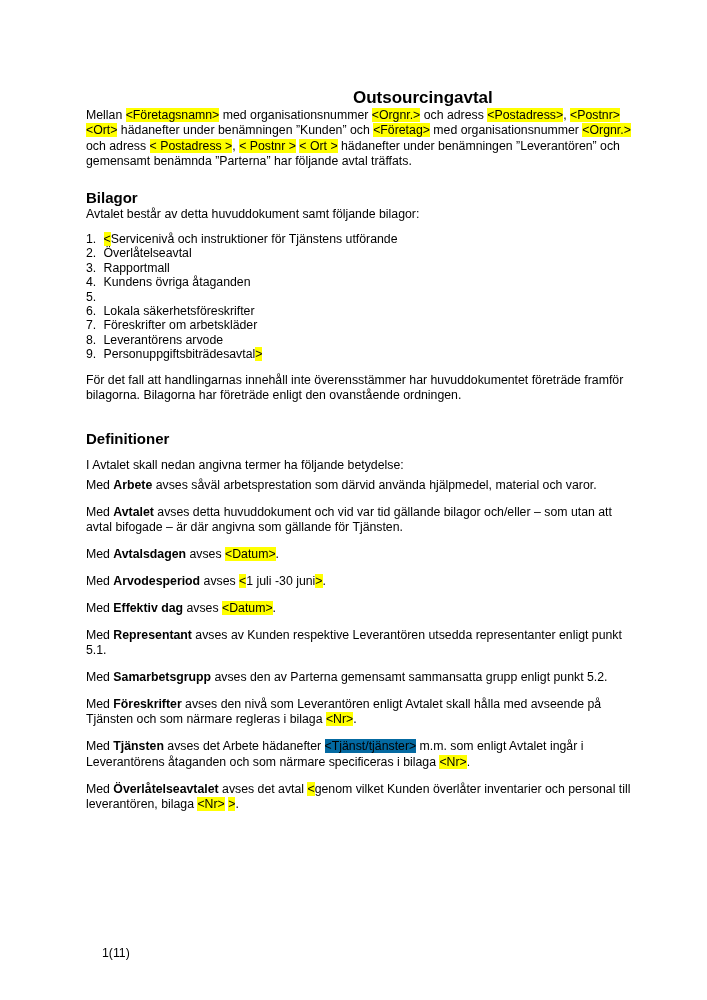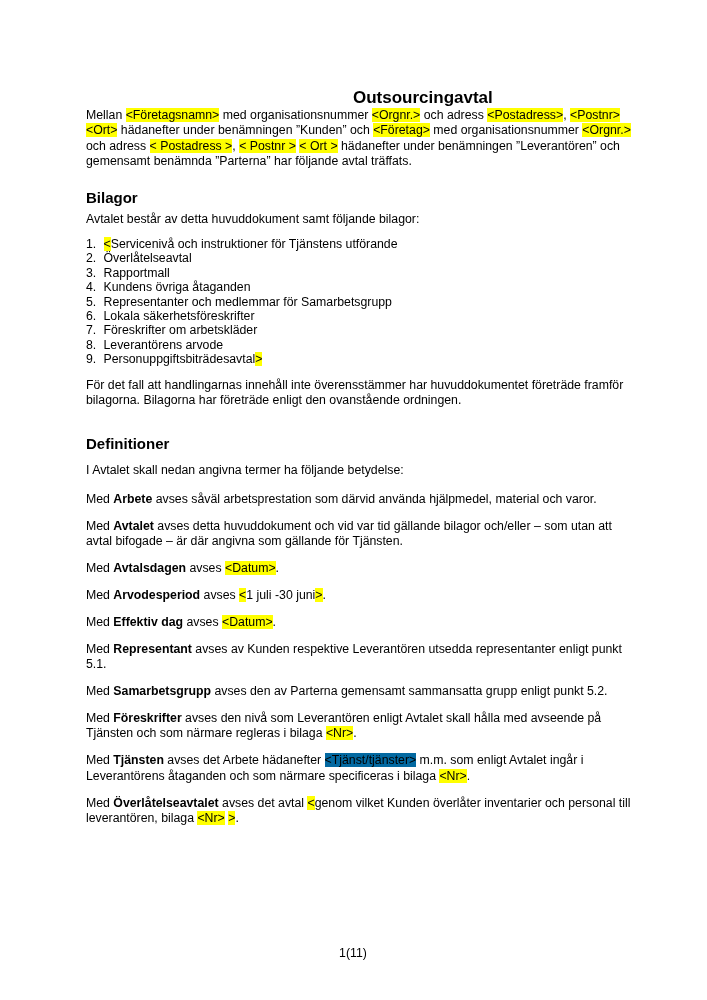--- a/index.html
+++ b/index.html
@@ -14,35 +14,34 @@
     overflow:hidden;
   }
   .content{width:548px}
   .doc-title{
     display:inline-block;
     font-size:17px;line-height:20px;font-weight:bold;
     margin:88px 8px 0 267px;white-space:nowrap;
   }
   h2{font-size:15px;line-height:18px;font-weight:bold}
   .h2-bilagor{margin-top:19px}
-  .lead-bilagor{margin-top:5px}
+  .lead-bilagor{}
   .bilagor-list{margin-top:10px;line-height:14.4px}
   .bi{display:flex}
   .bi .num{width:17.5px;flex:none}
   .precedence{margin-top:11px}
   .h2-def{margin-top:26px}
   .lead-def{margin-top:10px}
-  .defs{margin-top:14px}
+  .defs{margin-top:5px}
   .def{margin:0 0 11.5px 0}
   .intro{}
   .b{font-weight:bold}
   .h{background:#ffff00}
   .page-number{
-    position:absolute;left:79px;top:946px;width:548px;
-    text-align:center;
+    position:absolute;left:102px;top:946px;width:548px;
   }
 </style>
 </head>
 <body>
 
 <div class="page">
   <h1 class="doc-title">Outsourcingavtal</h1>
 
   <div class="content">
     <p class="intro"><span>Mellan </span><span class="h" style="background: rgb(255, 255, 0);">&lt;Företagsnamn&gt;</span><span> med organisationsnummer </span><span class="h" style="background: rgb(255, 255, 0);">&lt;Orgnr.&gt;</span><span> och adress </span><span class="h" style="background: rgb(255, 255, 0);">&lt;Postadress&gt;</span><span>, </span><span class="h" style="background: rgb(255, 255, 0);">&lt;Postnr&gt;</span><span> </span><span class="h" style="background: rgb(255, 255, 0);">&lt;Ort&gt;</span><span> hädanefter under benämningen ”Kunden” och </span><span class="h" style="background: rgb(255, 255, 0);">&lt;Företag&gt;</span><span> med organisationsnummer </span><span class="h" style="background: rgb(255, 255, 0);">&lt;Orgnr.&gt;</span><span> och adress </span><span class="h" style="background: rgb(255, 255, 0);">&lt; Postadress &gt;</span><span>, </span><span class="h" style="background: rgb(255, 255, 0);">&lt; Postnr &gt;</span><span> </span><span class="h" style="background: rgb(255, 255, 0);">&lt; Ort &gt;</span><span> hädanefter under benämningen ”Leverantören” och gemensamt benämnda ”Parterna” har följande avtal träffats.</span></p>
@@ -62,21 +61,20 @@
         <div class="bi">
           <span class="num">3.</span>
           <span><span>Rapportmall</span></span>
         </div>
         <div class="bi">
           <span class="num">4.</span>
           <span><span>Kundens övriga åtaganden</span></span>
         </div>
         <div class="bi">
           <span class="num">5.</span>
-          <span><span>Representanter och medlemmar för Samarbetsgrupp</span></span>
         </div>
         <div class="bi">
           <span class="num">6.</span>
           <span><span>Lokala säkerhetsföreskrifter</span></span>
         </div>
         <div class="bi">
           <span class="num">7.</span>
           <span><span>Föreskrifter om arbetskläder</span></span>
         </div>
         <div class="bi">

